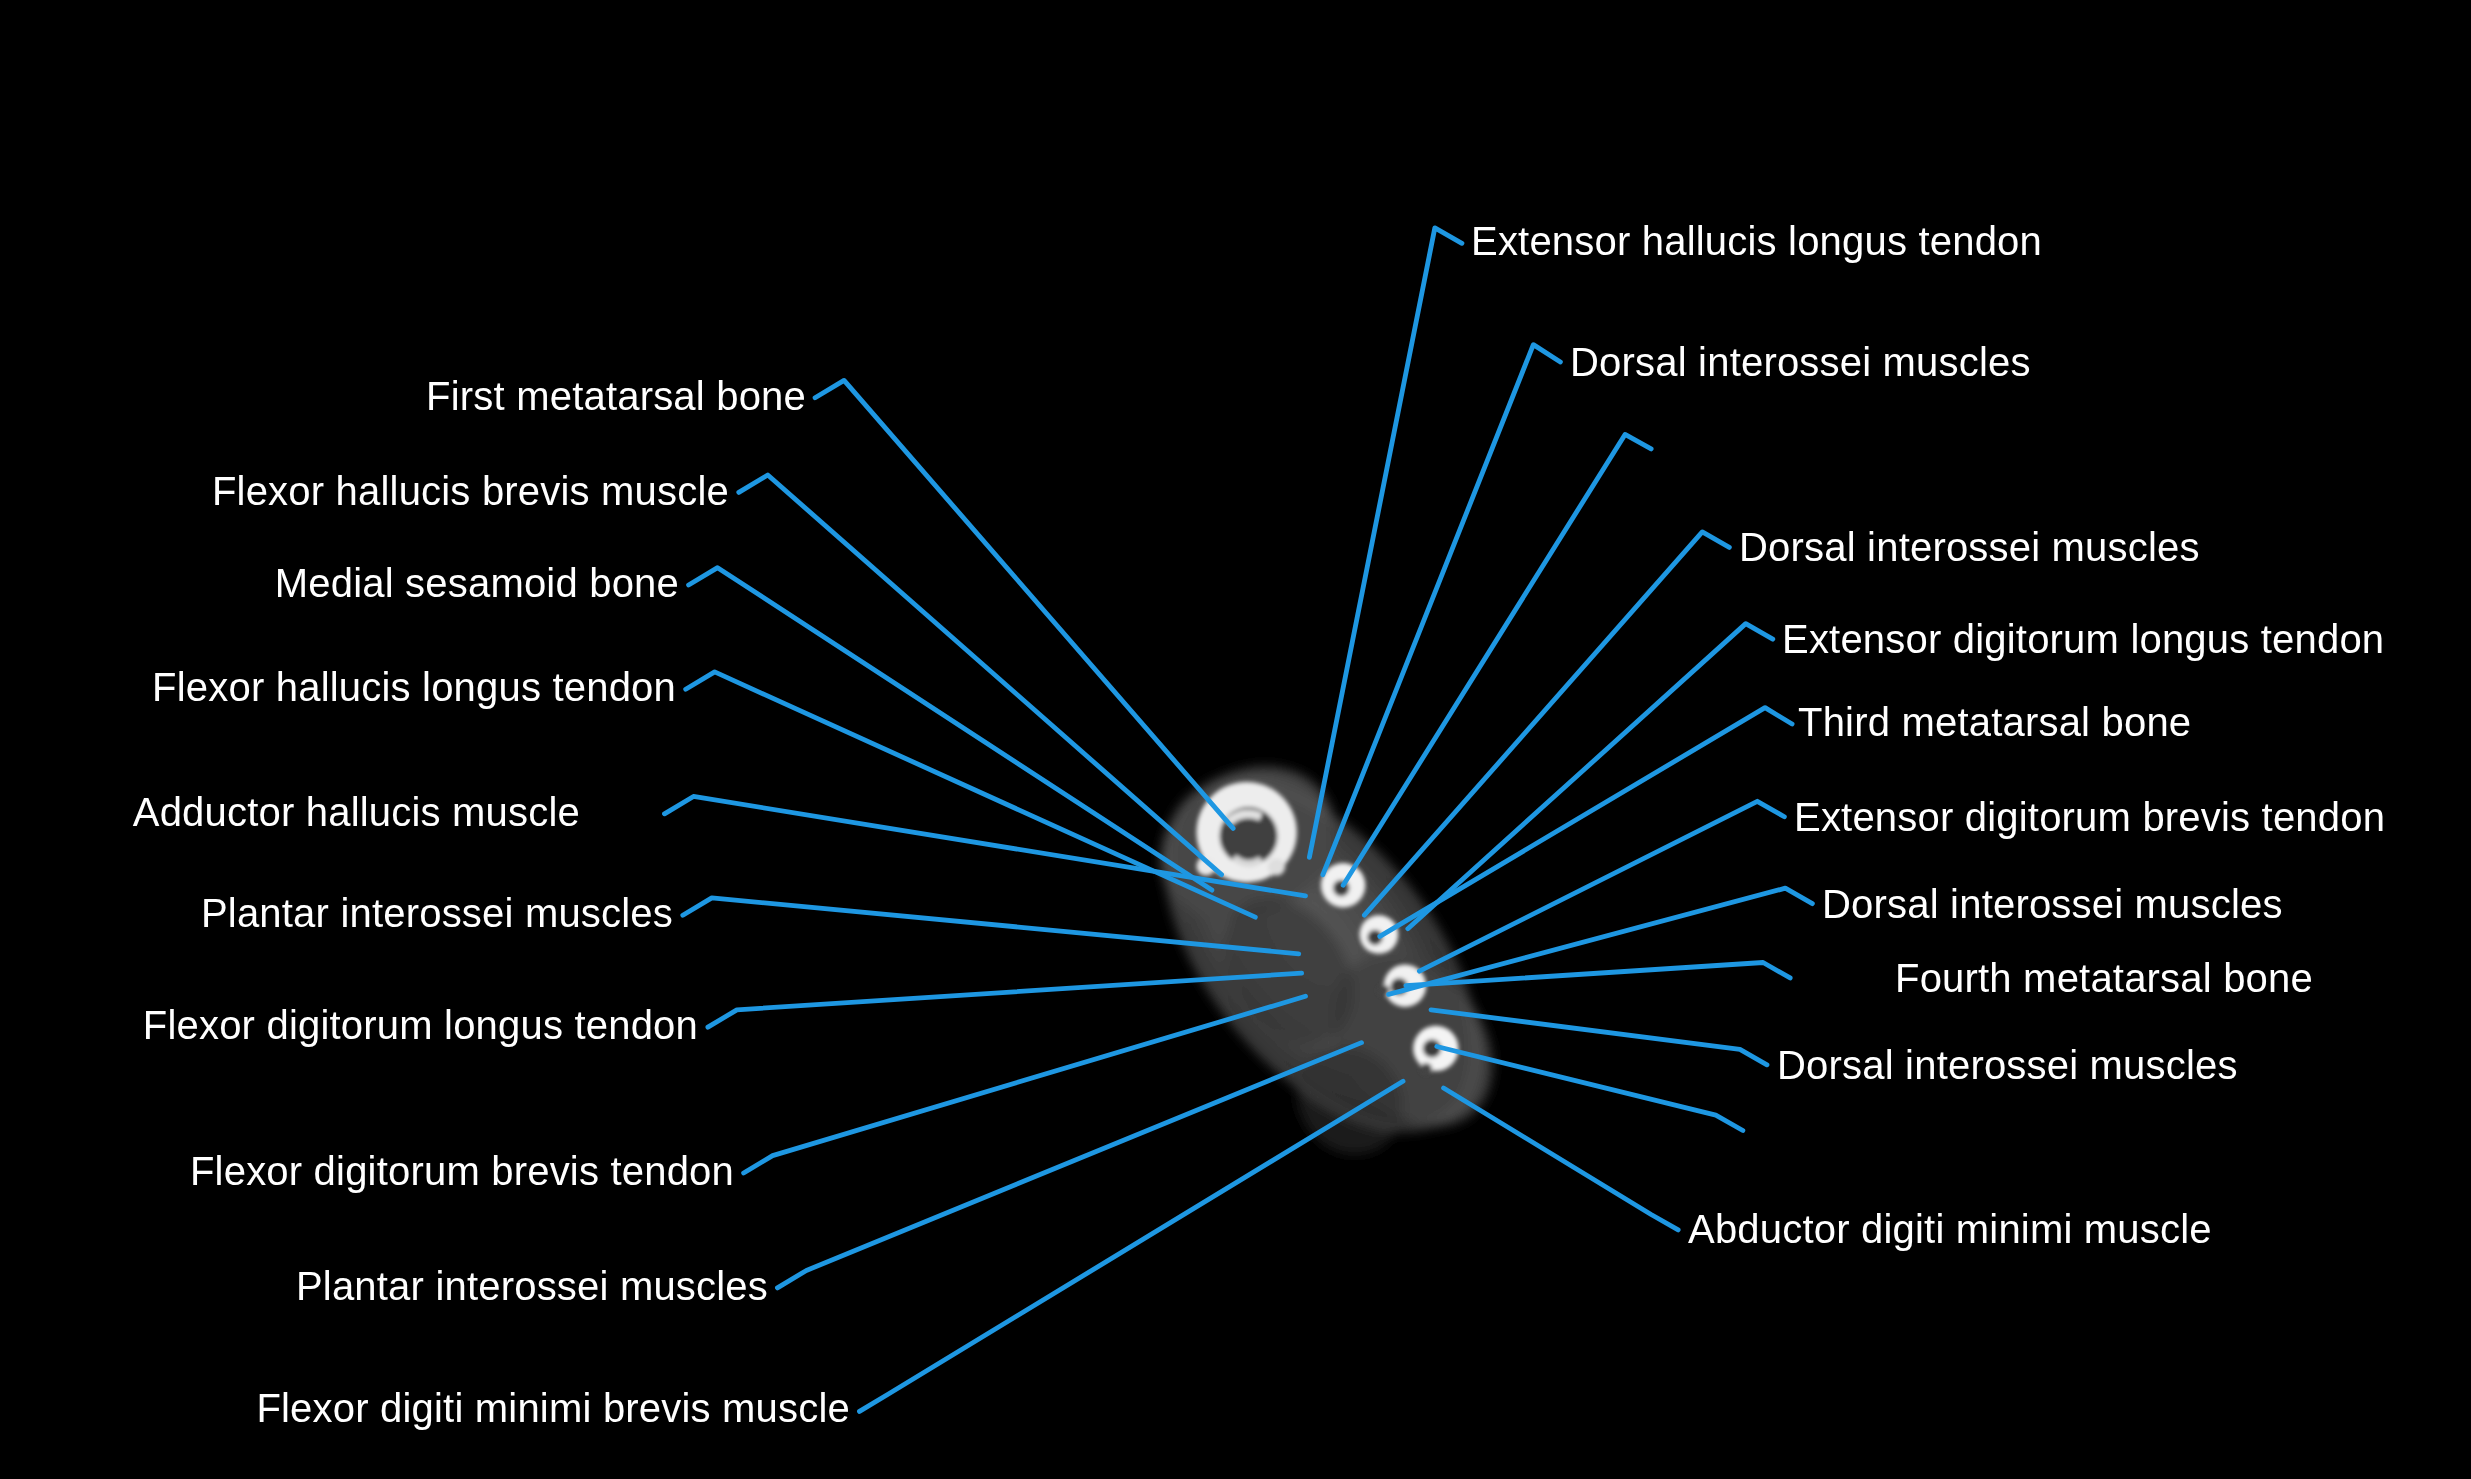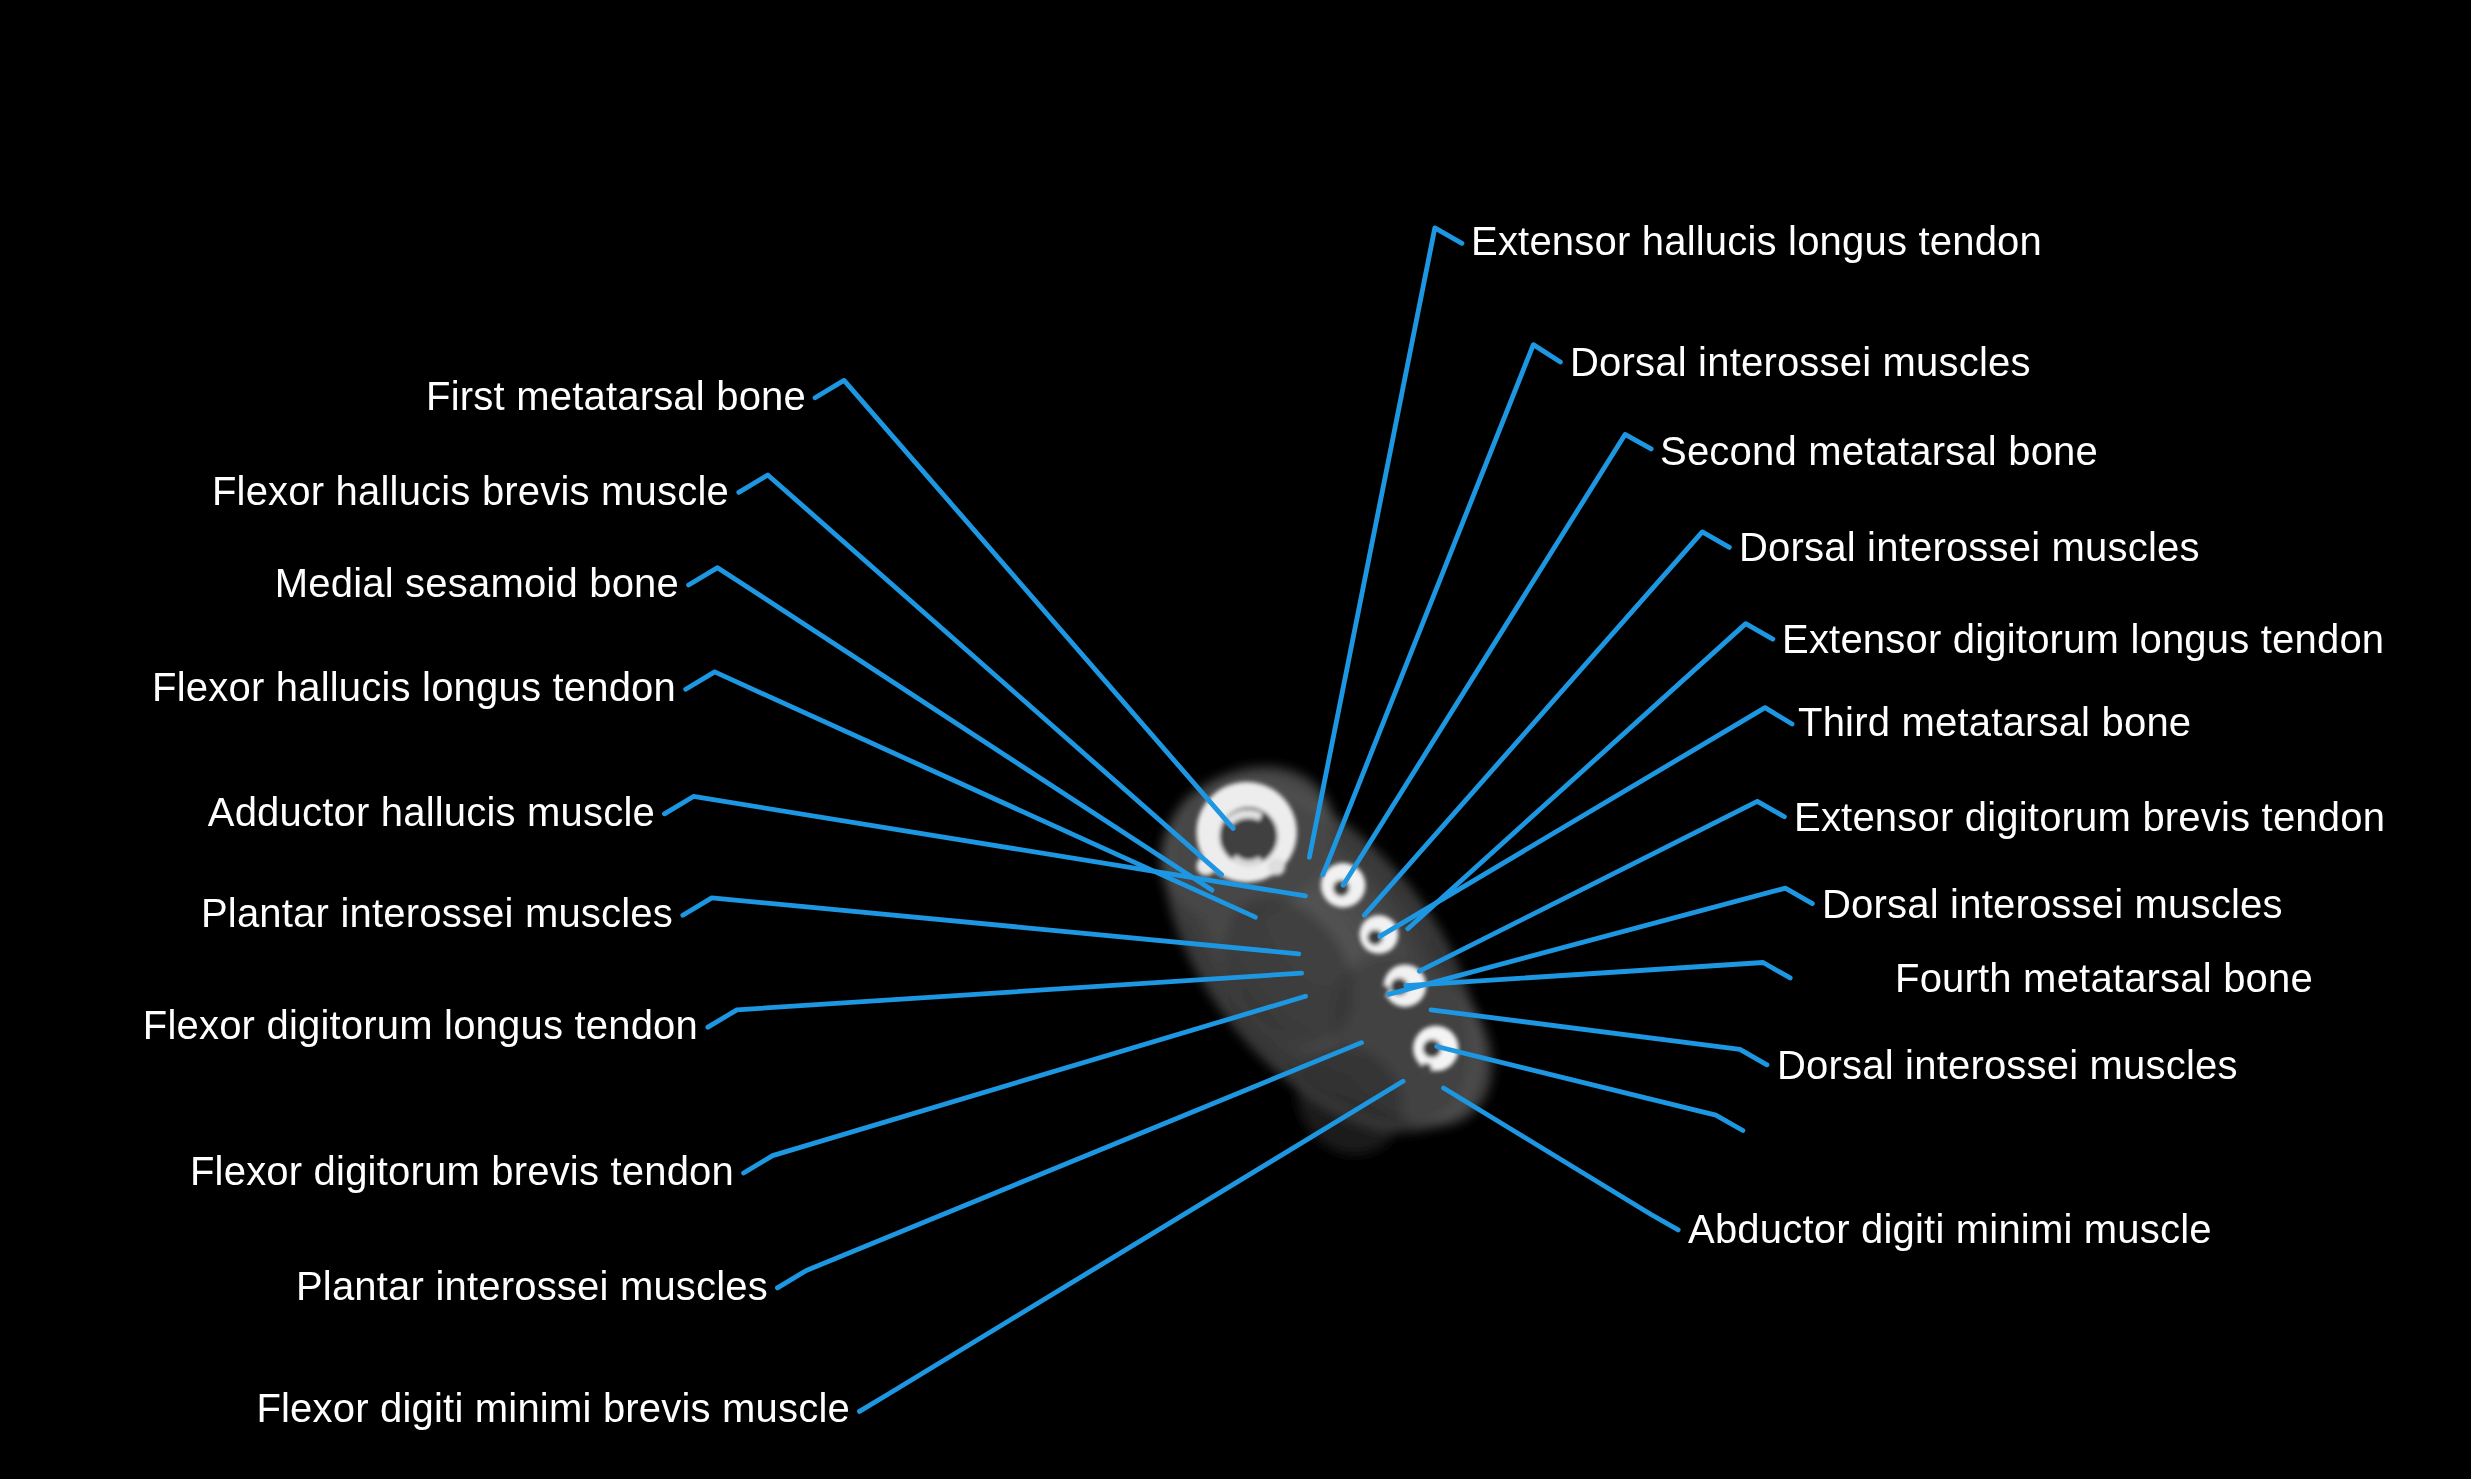--- a/index.html
+++ b/index.html
@@ -120,30 +120,29 @@
       <polyline class="leader" points="1482,1046 1802,1087 1830,1103"></polyline>
       <polyline class="leader" points="1488,1084 1777,1155 1805,1171"></polyline>
       <polyline class="leader" points="1495,1127 1710,1258 1738,1274"></polyline>
     </g>
   </svg>
 
   <div class="lbl left" style="right:1666px; top:367px;margin-left:13px;">First metatarsal bone</div>
   <div class="lbl left" style="right:1743px; top:462px;">Flexor hallucis brevis muscle</div>
   <div class="lbl left" style="right:1793px; top:554px;">Medial sesamoid bone</div>
   <div class="lbl left" style="right:1796px; top:658px;">Flexor hallucis longus tendon</div>
-  <div class="lbl left" style="right:1817px; top:783px;">Adductor hallucis muscle</div>
+  <div class="lbl left" style="right:1892px; top:783px;">Adductor hallucis muscle</div>
   <div class="lbl left" style="right:1799px; top:884px;">Plantar interossei muscles</div>
   <div class="lbl left" style="right:1774px; top:996px;">Flexor digitorum longus tendon</div>
   <div class="lbl left" style="right:1738px; top:1142px;margin-left:8px;">Flexor digitorum brevis tendon</div>
   <div class="lbl left" style="right:1704px; top:1257px;">Plantar interossei muscles</div>
   <div class="lbl left" style="right:1622px; top:1379px;">Flexor digiti minimi brevis muscle</div>
 
   <div class="lbl right" style="left:1471px; top:212px;">Extensor hallucis longus tendon</div>
   <div class="lbl right" style="left:1570px; top:333px;">Dorsal interossei muscles</div>
-  <div class="lbl right" style="left:1660px; top:422px;">Second metatarsal bone</div>
   <div class="lbl right" style="left:1739px; top:518px;">Dorsal interossei muscles</div>
   <div class="lbl right" style="left:1782px; top:610px;">Extensor digitorum longus tendon</div>
   <div class="lbl right" style="left:1798px; top:693px;text-align:right;">Third metatarsal bone</div>
   <div class="lbl right" style="left:1794px; top:788px;">Extensor digitorum brevis tendon</div>
   <div class="lbl right" style="left:1822px; top:875px;">Dorsal interossei muscles</div>
   <div class="lbl right" style="left:1895px; top:949px;">Fourth metatarsal bone</div>
   <div class="lbl right" style="left:1777px; top:1036px;">Dorsal interossei muscles</div>
   <div class="lbl right" style="left:1688px; top:1200px;">Abductor digiti minimi muscle</div>
 
 </div>

